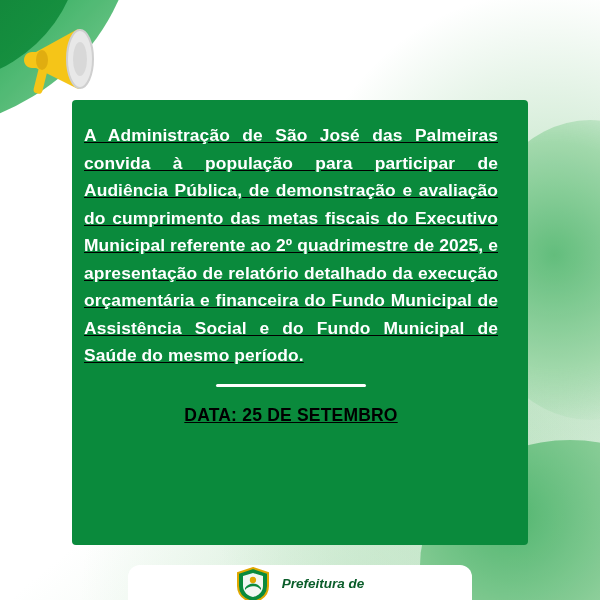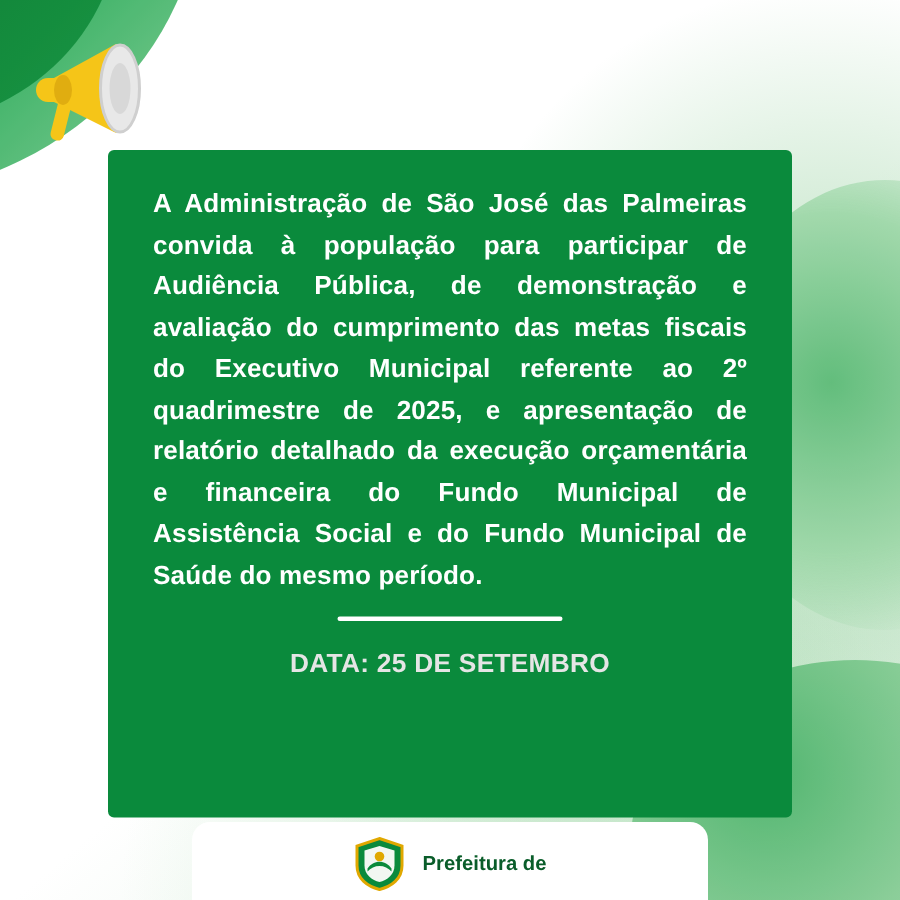--- a/index.html
+++ b/index.html
@@ -66,60 +66,62 @@
     line-height: 1.1;
     text-align: center;
   }
 
   .card {
     position: absolute;
     left: 72px; top: 100px;
     width: 456px; height: 445px;
     background: #0a8a3c;
     border-radius: 4px;
-    padding: 22px 30px 0 30px;
+    padding: 22px 30px 0 12px;
+    text-decoration: underline;
   }
 
   .body-text {
     color: #ffffff;
     font-size: 17.4px;
     font-weight: bold;
     line-height: 1.58;
     text-align: justify;
     text-justify: inter-word;
     letter-spacing: 0.1px;
   }
 
   .divider {
     width: 150px; height: 3px;
     background: #ffffff;
     margin: 14px auto 14px auto;
     border-radius: 2px;
   }
 
   .details {
-    color: #e5e5e5;
+    color: #000000;
     font-size: 17.5px;
     font-weight: bold;
     text-align: center;
     line-height: 1.62;
     letter-spacing: 0.2px;
   }
 
   .footer {
     position: absolute;
     left: 128px; bottom: 0px;
-    width: 344px; height: 52px;
+    width: 344px; height: 35px;
     background: #ffffff;
     border-radius: 12px 12px 0 0;
     display: flex;
     align-items: center;
     justify-content: center;
     gap: 12px;
     padding-top: 4px;
+    font-style: italic;
   }
   .crest { width: 34px; height: 38px; flex: 0 0 auto; }
   .footer-text {
     color: #0a5d2a;
     font-size: 13.5px;
     font-weight: bold;
     line-height: 1.2;
     text-align: center;
   }
   .footer-text div { white-space: nowrap; }

